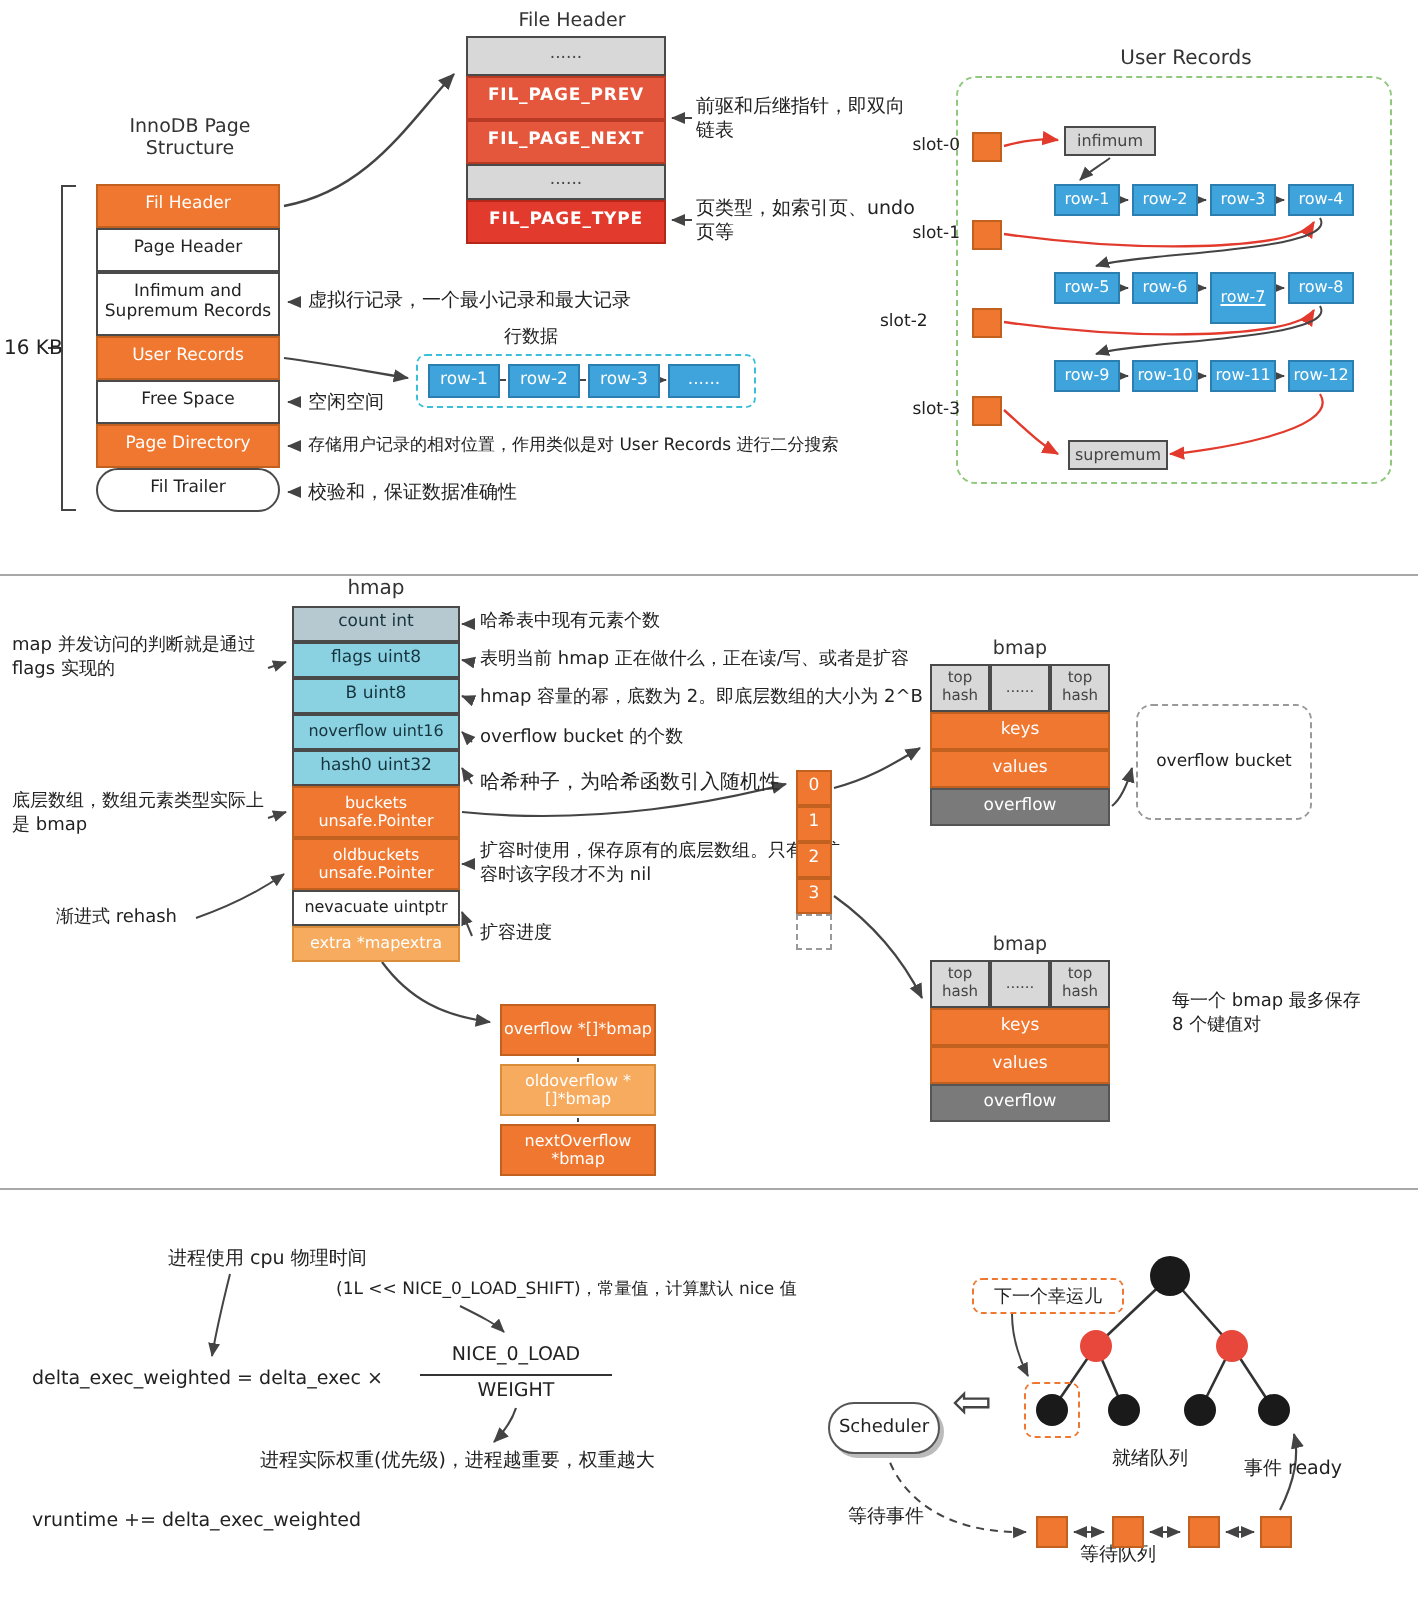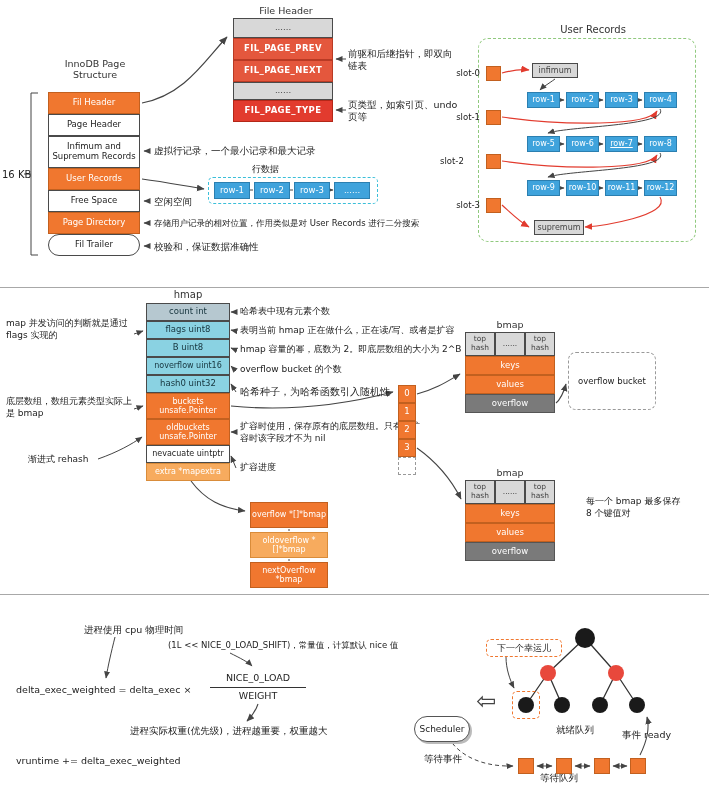--- a/index.html
+++ b/index.html
@@ -144,21 +144,21 @@
   <div class="sqr" style="left:486px; top:198px;"></div>
   <div class="cell gray" style="left:532px; top:63px; width:46px; height:15px; font-size:8px;">infimum</div>
 
   <div class="cell blue" style="left:527px; top:92px; width:33px; height:16px; font-size:8px;">row-1</div>
   <div class="cell blue" style="left:566px; top:92px; width:33px; height:16px; font-size:8px;">row-2</div>
   <div class="cell blue" style="left:605px; top:92px; width:33px; height:16px; font-size:8px;">row-3</div>
   <div class="cell blue" style="left:644px; top:92px; width:33px; height:16px; font-size:8px;">row-4</div>
 
   <div class="cell blue" style="left:527px; top:136px; width:33px; height:16px; font-size:8px;">row-5</div>
   <div class="cell blue" style="left:566px; top:136px; width:33px; height:16px; font-size:8px;">row-6</div>
-  <div class="cell blue" style="left:605px; top:136px; width:33px; height:16px; font-size:8px;text-decoration:underline;">row-7</div>
+  <div class="cell blue" style="left:605px; top:136px; width:33px; height:26px; font-size:8px;text-decoration:underline;">row-7</div>
   <div class="cell blue" style="left:644px; top:136px; width:33px; height:16px; font-size:8px;">row-8</div>
 
   <div class="cell blue" style="left:527px; top:180px; width:33px; height:16px; font-size:8px;">row-9</div>
   <div class="cell blue" style="left:566px; top:180px; width:33px; height:16px; font-size:8px;">row-10</div>
   <div class="cell blue" style="left:605px; top:180px; width:33px; height:16px; font-size:8px;">row-11</div>
   <div class="cell blue" style="left:644px; top:180px; width:33px; height:16px; font-size:8px;">row-12</div>
   <div class="cell gray" style="left:534px; top:220px; width:50px; height:15px; font-size:8px;">supremum</div>
 
   <div class="divider" style="top:287px;"></div>
 
@@ -227,21 +227,21 @@
   <div class="circle" style="left:575px; top:628px; width:20px; height:20px; background:#1a1a1a;"></div>
   <div class="circle" style="left:540px; top:665px; width:16px; height:16px; background:#E8483C;"></div>
   <div class="circle" style="left:608px; top:665px; width:16px; height:16px; background:#E8483C;"></div>
   <div class="circle" style="left:518px; top:697px; width:16px; height:16px; background:#1a1a1a;"></div>
   <div class="circle" style="left:554px; top:697px; width:16px; height:16px; background:#1a1a1a;"></div>
   <div class="circle" style="left:592px; top:697px; width:16px; height:16px; background:#1a1a1a;"></div>
   <div class="circle" style="left:629px; top:697px; width:16px; height:16px; background:#1a1a1a;"></div>
   <div class="dashed-orange" style="left:512px; top:691px; width:28px; height:28px;"></div>
   <div class="dashed-orange" style="left:486px; top:639px; width:76px; height:18px; display:flex; align-items:center; justify-content:center; font-size:9px;">下一个幸运儿</div>
 
-  <div class="cell" style="left:414px; top:716px; width:56px; height:26px; border:1.5px solid #555; border-radius:13px; box-shadow:2px 2px 0 #bbb; font-size:9px;">Scheduler</div>
+  <div class="cell" style="left:414px; top:701px; width:56px; height:26px; border:1.5px solid #555; border-radius:13px; box-shadow:2px 2px 0 #bbb; font-size:9px;">Scheduler</div>
   <div class="note" style="left:476px; top:686px; font-size:24px; color:#444;">⇦</div>
 
   <div class="note nowrap" style="left:556px; top:724px;">就绪队列</div>
   <div class="note nowrap" style="left:622px; top:729px;">事件 ready</div>
   <div class="note nowrap" style="left:424px; top:753px;">等待事件</div>
   <div class="note nowrap" style="left:540px; top:772px;">等待队列</div>
 
   <div class="sqr" style="left:518px; top:758px; width:16px; height:16px;"></div>
   <div class="sqr" style="left:556px; top:758px; width:16px; height:16px;"></div>
   <div class="sqr" style="left:594px; top:758px; width:16px; height:16px;"></div>

